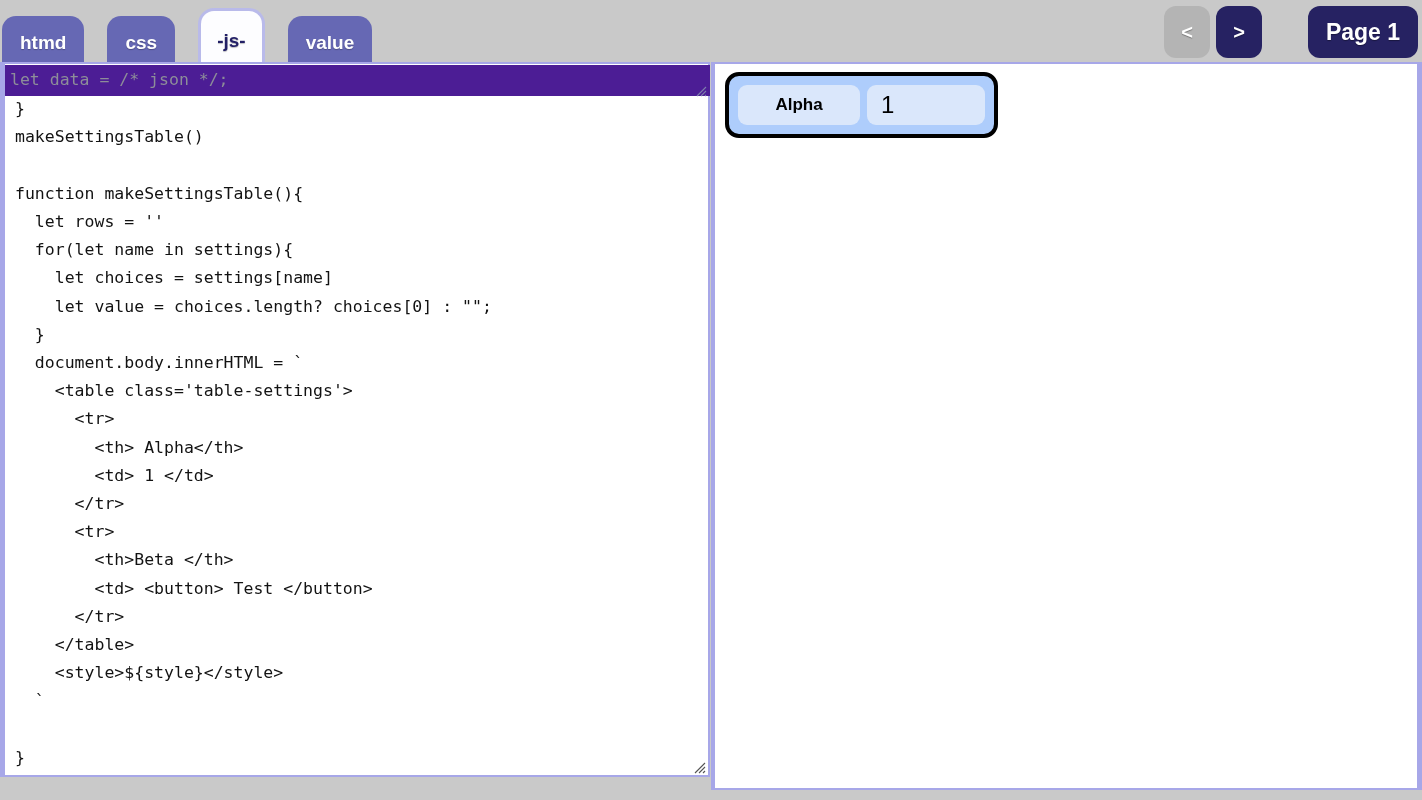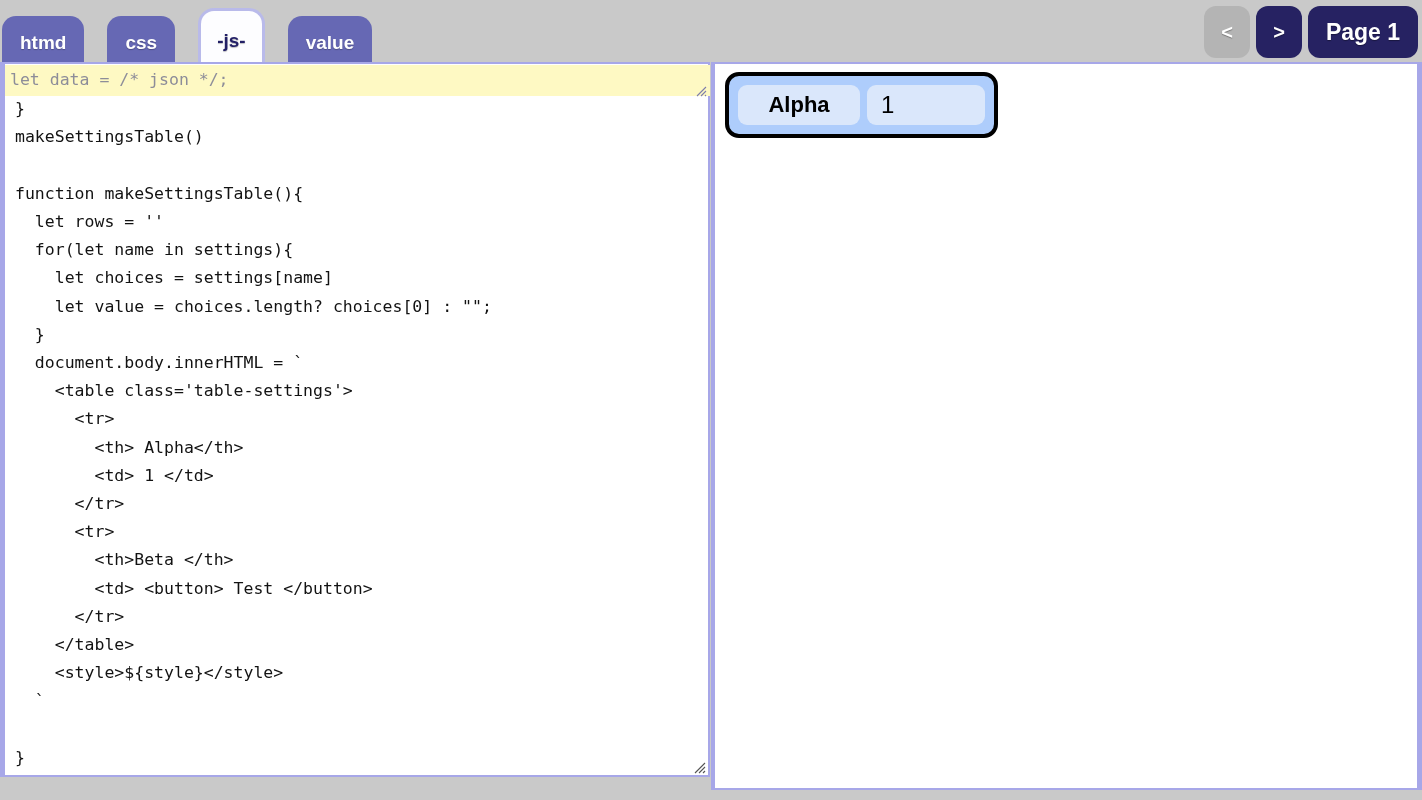--- a/index.html
+++ b/index.html
@@ -94,20 +94,21 @@
     text-shadow: 0 1px 1px rgba(0,0,0,0.35);
   }
 
   .navbtn.disabled {
     background: #b4b4b4;
   }
 
   .navbtn.page {
     font-size: 23px;
     min-width: 110px;
+    margin-left: 40px;
   }
 
   
   .editor-wrap {
     position: absolute;
     top: 62px;
     left: 0;
     width: 710px;
     height: 715px;
   }
@@ -151,21 +152,21 @@
   .resize-grip svg { display: block; }
 
   
   .json-overlay {
     position: absolute;
     top: 3px;
     left: 5px;
     width: 705px;
     height: 31px;
     box-sizing: border-box;
-    background: #fef9c3;
+    background: #4c1d95;
     border: none;
     color: #8d8d99;
     font-family: "DejaVu Sans Mono", "Liberation Mono", monospace;
     font-size: 16.5px;
     line-height: 26px;
     padding: 2px 0 0 5px;
     margin: 0;
     resize: none;
     outline: none;
     overflow: hidden;
@@ -206,21 +207,21 @@
     background: #aecdfc;
     border: 4px solid #000000;
     border-radius: 14px;
     padding: 2px;
   }
 
   .table-settings th {
     background: #dae7fb;
     border-radius: 9px;
     font-family: "Liberation Sans", sans-serif;
-    font-size: 22px;
+    font-size: 17px;
     font-weight: bold;
     color: #000000;
     padding: 6px 16px;
     text-align: center;
     min-width: 90px;
   }
 
   .table-settings td {
     background: #dae7fb;
     border-radius: 9px;

